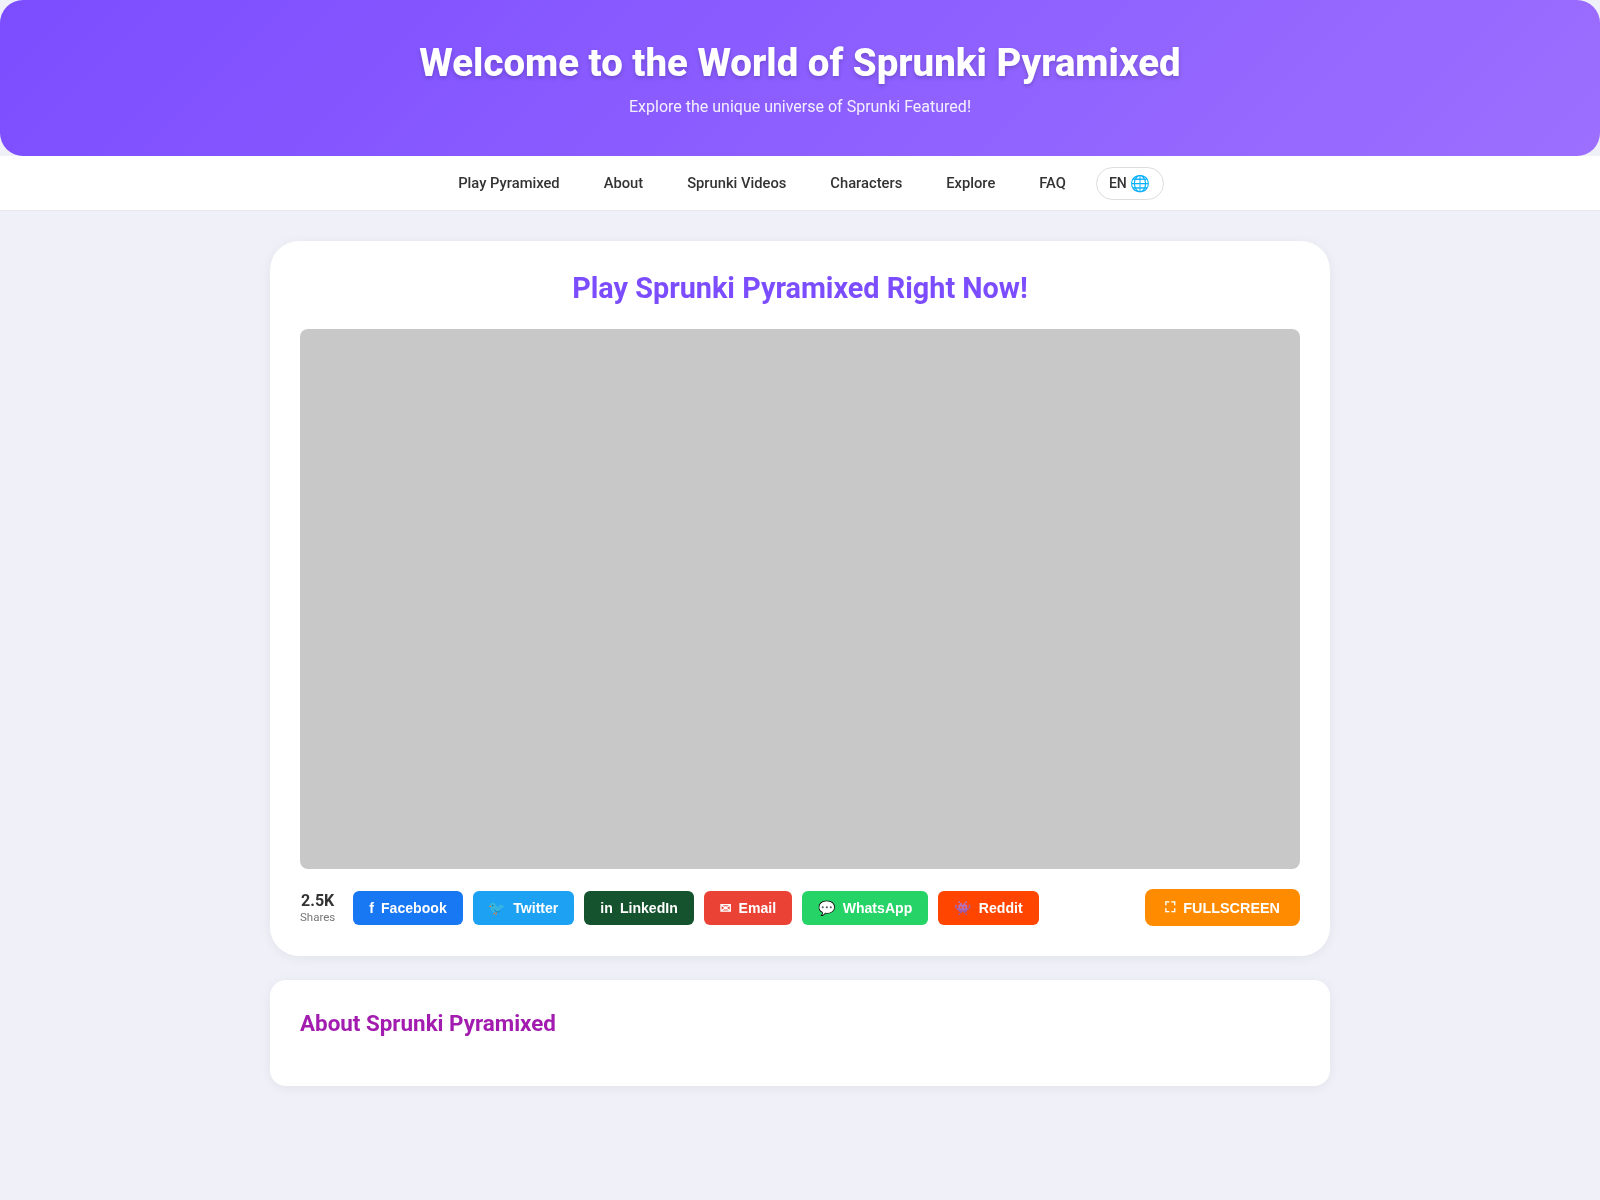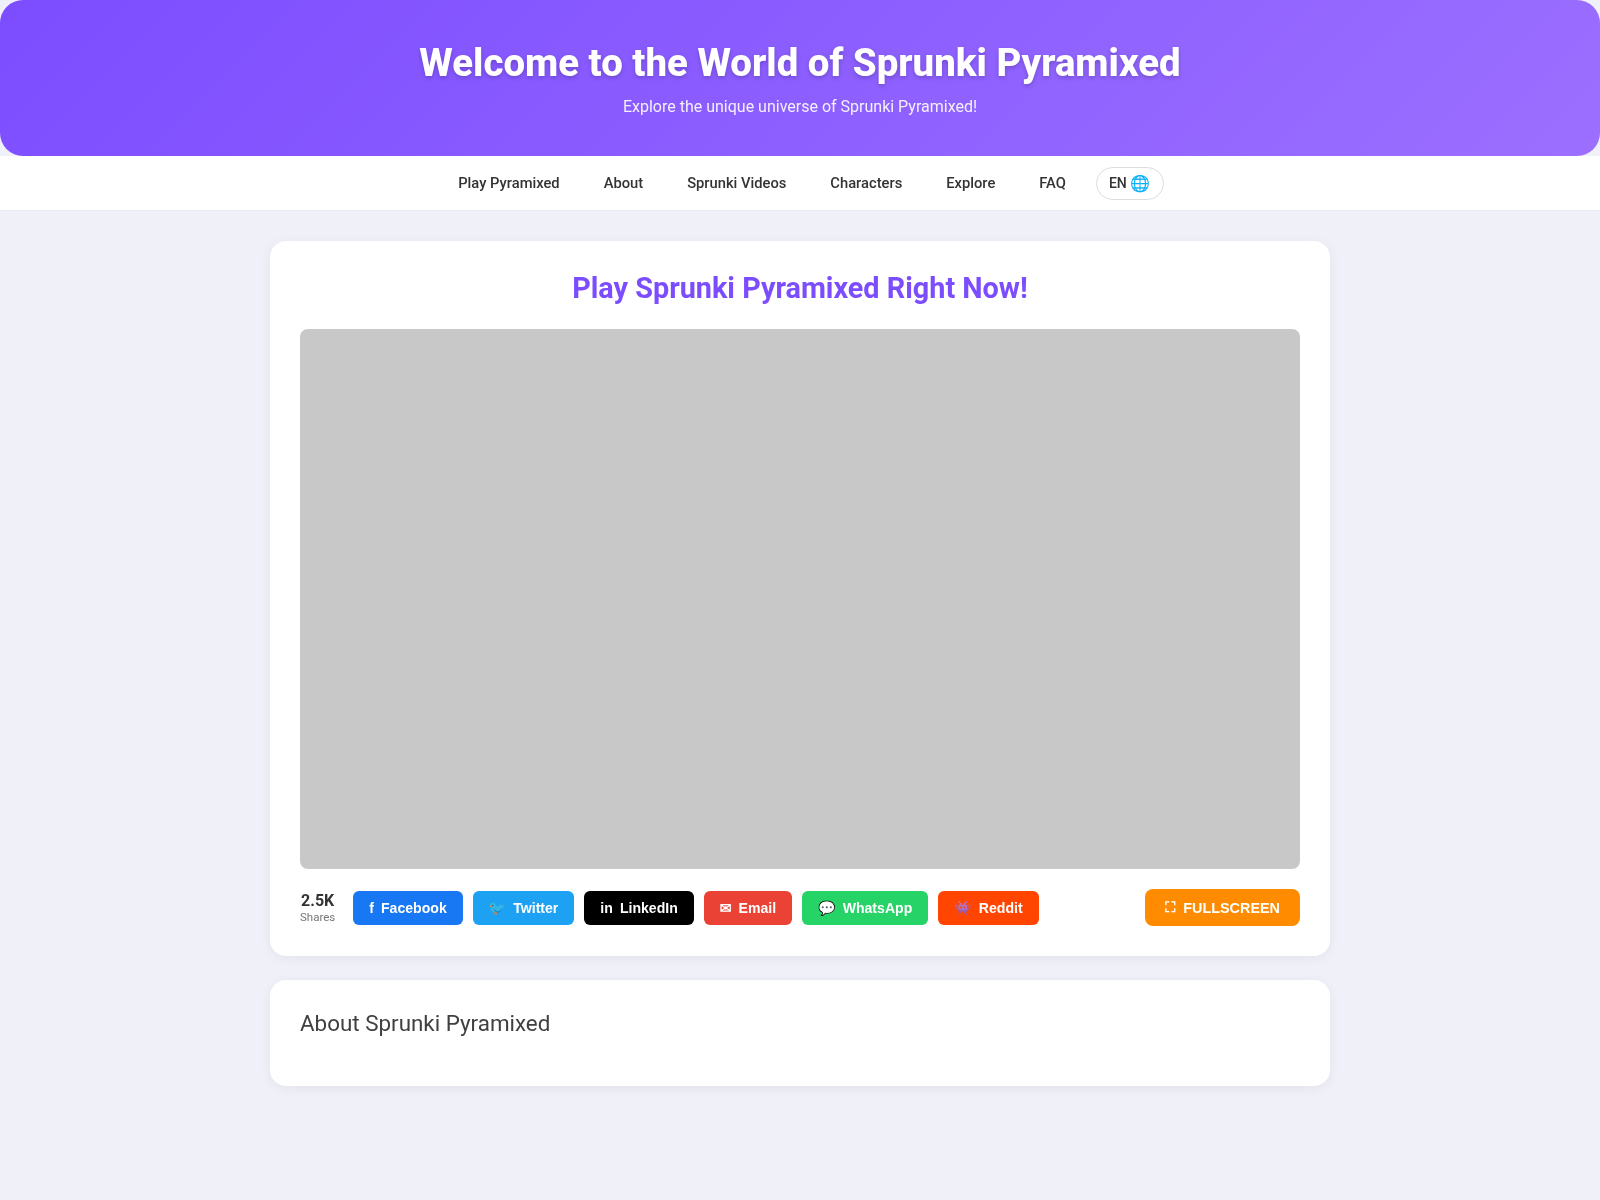--- a/index.html
+++ b/index.html
@@ -69,21 +69,21 @@
     
     .main-content {
       max-width: 1100px;
       margin: 30px auto;
       padding: 0 20px;
     }
 
     
     .game-card {
       background: #fff;
-      border-radius: 16px;
+      border-radius: 29px;
       padding: 30px;
       box-shadow: 0 2px 12px rgba(0,0,0,0.06);
       margin-bottom: 24px;
     }
     .game-card-title {
       text-align: center;
       font-size: 1.8rem;
       font-weight: 700;
       color: #7c4dff;
       margin-bottom: 24px;
@@ -128,21 +128,21 @@
       border-radius: 6px;
       font-size: 0.88rem;
       font-weight: 600;
       color: #fff;
       border: none;
       cursor: pointer;
       text-decoration: none;
     }
     .btn-facebook { background: #1877f2; }
     .btn-twitter { background: #1da1f2; }
-    .btn-linkedin { background: #000000; align-items: flex-end; }
+    .btn-linkedin { background: #14532d; align-items: flex-end; }
     .btn-email { background: #ea4335; }
     .btn-whatsapp { background: #25d366; }
     .btn-reddit { background: #ff4500; }
     .fullscreen-btn {
       margin-left: auto;
       background: #ff8c00;
       color: #fff;
       padding: 10px 20px;
       border-radius: 8px;
       font-size: 0.9rem;
@@ -156,36 +156,36 @@
 
     
     .about-card {
       background: #fff;
       border-radius: 16px;
       padding: 30px;
       box-shadow: 0 2px 12px rgba(0,0,0,0.06);
     }
     .about-card-title {
       font-size: 1.4rem;
-      font-weight: 400;
-      color: #404040;
+      font-weight: 700;
+      color: #a21caf;
       margin-bottom: 20px;
     }
     .about-card p {
       font-size: 0.95rem;
       color: #444;
       line-height: 1.65;
     }
   </style>
 </head>
 <body>
 
 <header class="header-banner">
   <h1>Welcome to the World of Sprunki Pyramixed</h1>
-  <p>Explore the unique universe of Sprunki Pyramixed!</p>
+  <p>Explore the unique universe of Sprunki Featured!</p>
 </header>
 
 <nav class="nav-bar">
   <a class="nav-item" href="#">Play Pyramixed</a>
   <a class="nav-item" href="#">About</a>
   <a class="nav-item" href="#">Sprunki Videos</a>
   <a class="nav-item" href="#">Characters</a>
   <a class="nav-item" href="#">Explore</a>
   <a class="nav-item" href="#">FAQ</a>
   <div class="nav-item nav-lang">

